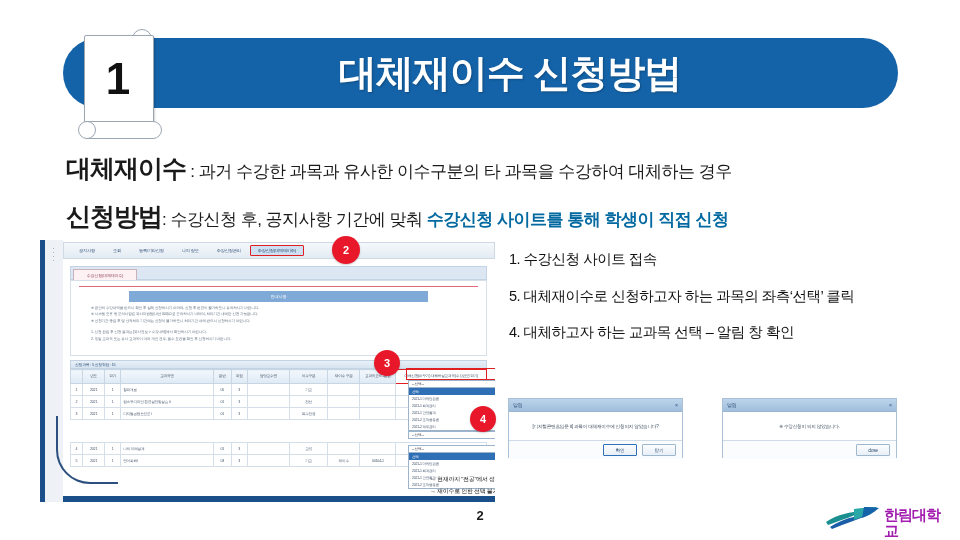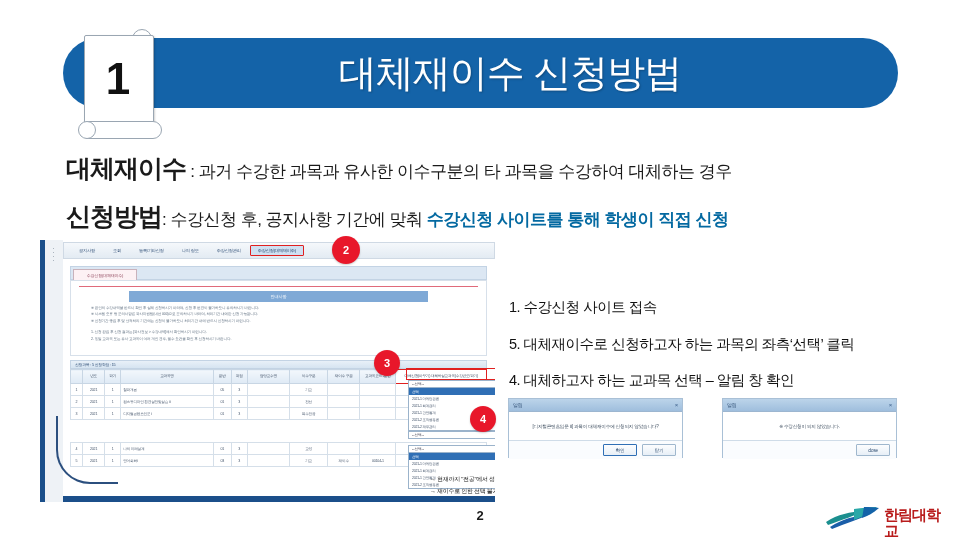--- a/index.html
+++ b/index.html
@@ -12,21 +12,21 @@
   .slide{position:absolute;inset:0;background:#fff;}
 
   
   .title-banner{
     position:absolute;left:63px;top:38px;width:835px;height:70px;
     background:#1463a8;border-radius:36px;
   }
   .title-text{
     position:absolute;left:210px;top:38px;width:600px;height:70px;
     display:flex;align-items:center;justify-content:center;
-    color:#ffffff;font-size:38px;font-weight:normal;letter-spacing:-1px;
+    color:#ffffff;font-size:38px;font-weight:bold;letter-spacing:-1px;
     text-shadow:1px 1px 2px rgba(0,0,0,.25);
     white-space:nowrap;
   }
   
   .scroll-icon{position:absolute;left:76px;top:29px;width:84px;height:110px;}
   .scroll-page{
     position:absolute;left:8px;top:6px;width:68px;height:96px;
     background:#fff;border:1.6px solid #9aa6b2;border-radius:2px;
     box-shadow:1px 1px 2px rgba(0,0,0,.18);
   }
@@ -49,21 +49,21 @@
   }
 
   
   .line1{position:absolute;left:66px;top:152px;white-space:nowrap;}
   .line2{position:absolute;left:66px;top:200px;white-space:nowrap;}
   .lead{font-size:25px;font-weight:bold;color:#1a1a1a;letter-spacing:-1px;}
   .rest{font-size:17px;color:#1a1a1a;letter-spacing:-0.5px;}
   .rest-b{font-size:17px;color:#0369a1;font-weight:bold;letter-spacing:-0.5px;}
 
   
-  .steps{position:absolute;left:509px;top:250px;width:400px;margin-top:48px;}
+  .steps{position:absolute;left:509px;top:250px;width:400px;}
   .step{font-size:14.5px;color:#111;letter-spacing:-0.5px;margin-bottom:17px;line-height:1.35;white-space:nowrap;}
   .step-sub{display:block;margin-left:14px;text-decoration:underline;}
 
   
   .shot{
     position:absolute;left:40px;top:240px;width:455px;height:262px;
     background:#ffffff;overflow:hidden;
   }
   .shot-leftrail{position:absolute;left:0;top:0;width:5px;height:262px;background:#1b4f8a;}
   .shot-leftrail2{position:absolute;left:5px;top:0;width:18px;height:262px;background:#eef2f6;}
@@ -192,21 +192,21 @@
   #dlg1{left:508px;top:398px;width:175px;height:60px;}
   #dlg2{left:722px;top:398px;width:175px;height:60px;}
 
   
   .pagenum{
     position:absolute;left:0;right:0;top:508px;text-align:center;
     font-size:13px;font-weight:bold;color:#1a1a1a;
   }
   .logo{position:absolute;left:824px;top:506px;width:126px;height:32px;}
   .logo-text{position:absolute;left:60px;top:1px;}
-  .logo-ko{font-size:15px;font-weight:bold;color:#b91c1c;letter-spacing:-1px;line-height:16px;}
+  .logo-ko{font-size:15px;font-weight:bold;color:#a21caf;letter-spacing:-1px;line-height:16px;}
   .logo-en{font-size:5.6px;font-weight:bold;color:#1b5ea8;letter-spacing:0.4px;line-height:8px;}
 </style>
 </head>
 <body>
 
 <div class="slide">
 
   <div class="title-banner"></div>
   <div class="title-text">대체재이수 신청방법</div>
 

